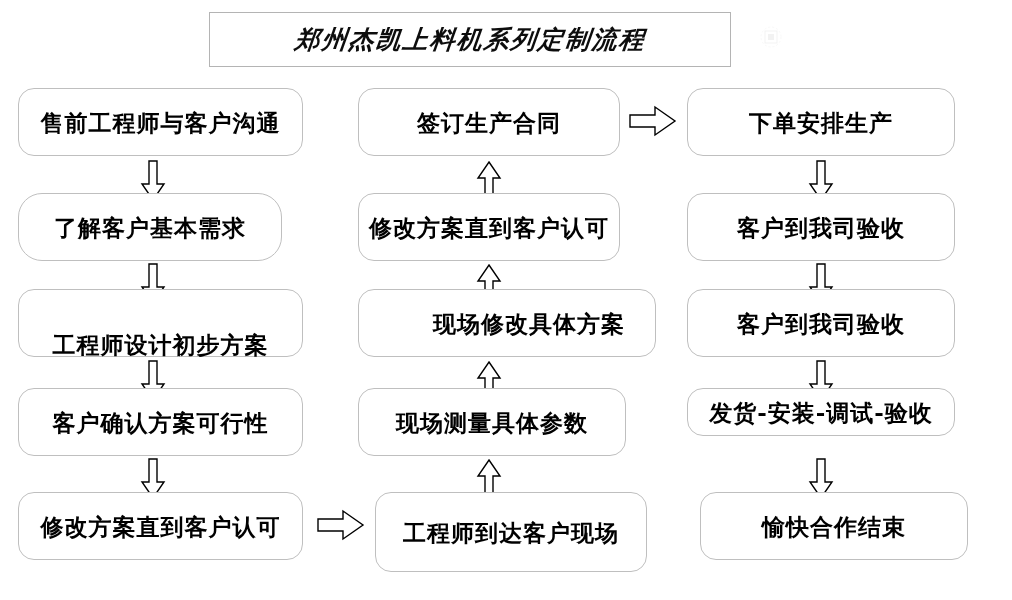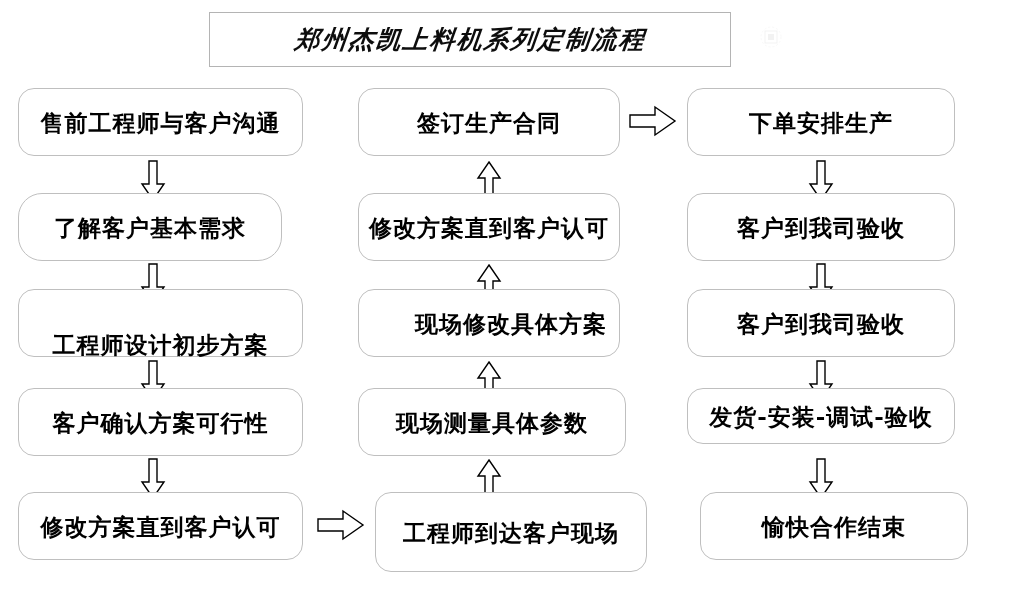--- a/index.html
+++ b/index.html
@@ -169,21 +169,21 @@
   <div class="node" style="left:358px; top:193px; width:262px; height:68px;">
     <span class="label">修改方案直到客户认可</span>
   </div>
 
   <div class="arrow" style="left:476px; top:263px;">
     <svg width="26" height="42" viewBox="0 0 26 42">
       <path d="M13 2 L24 18 L17 18 L17 41 L9 41 L9 18 L2 18 Z" fill="#ffffff" stroke="#000000" stroke-width="1.4" stroke-linejoin="miter"></path>
     </svg>
   </div>
 
-  <div class="node" style="left:358px; top:289px; width:262px; height:68px;padding-left:44px;">
+  <div class="node" style="left:358px; top:289px; width:298px; height:68px;padding-left:44px;">
     <span class="label">现场修改具体方案</span>
   </div>
 
   <div class="arrow" style="left:476px; top:360px;">
     <svg width="26" height="42" viewBox="0 0 26 42">
       <path d="M13 2 L24 18 L17 18 L17 41 L9 41 L9 18 L2 18 Z" fill="#ffffff" stroke="#000000" stroke-width="1.4" stroke-linejoin="miter"></path>
     </svg>
   </div>
 
   <div class="node" style="left:358px; top:388px; width:268px; height:68px;">
@@ -229,21 +229,21 @@
   <div class="node" style="left:687px; top:289px; width:268px; height:68px;">
     <span class="label">客户到我司验收</span>
   </div>
 
   <div class="arrow" style="left:808px; top:360px;">
     <svg width="26" height="42" viewBox="0 0 26 42">
       <path d="M9 1 L17 1 L17 24 L24 24 L13 40 L2 24 L9 24 Z" fill="#ffffff" stroke="#000000" stroke-width="1.4" stroke-linejoin="miter"></path>
     </svg>
   </div>
 
-  <div class="node" style="left:687px; top:388px; width:268px; height:56px;">
+  <div class="node" style="left:687px; top:388px; width:268px; height:48px;">
     <span class="label">发货-安装-调试-验收</span>
   </div>
 
   <div class="arrow" style="left:808px; top:458px;">
     <svg width="26" height="42" viewBox="0 0 26 42">
       <path d="M9 1 L17 1 L17 24 L24 24 L13 40 L2 24 L9 24 Z" fill="#ffffff" stroke="#000000" stroke-width="1.4" stroke-linejoin="miter"></path>
     </svg>
   </div>
 
   <div class="node" style="left:700px; top:492px; width:268px; height:68px;">

